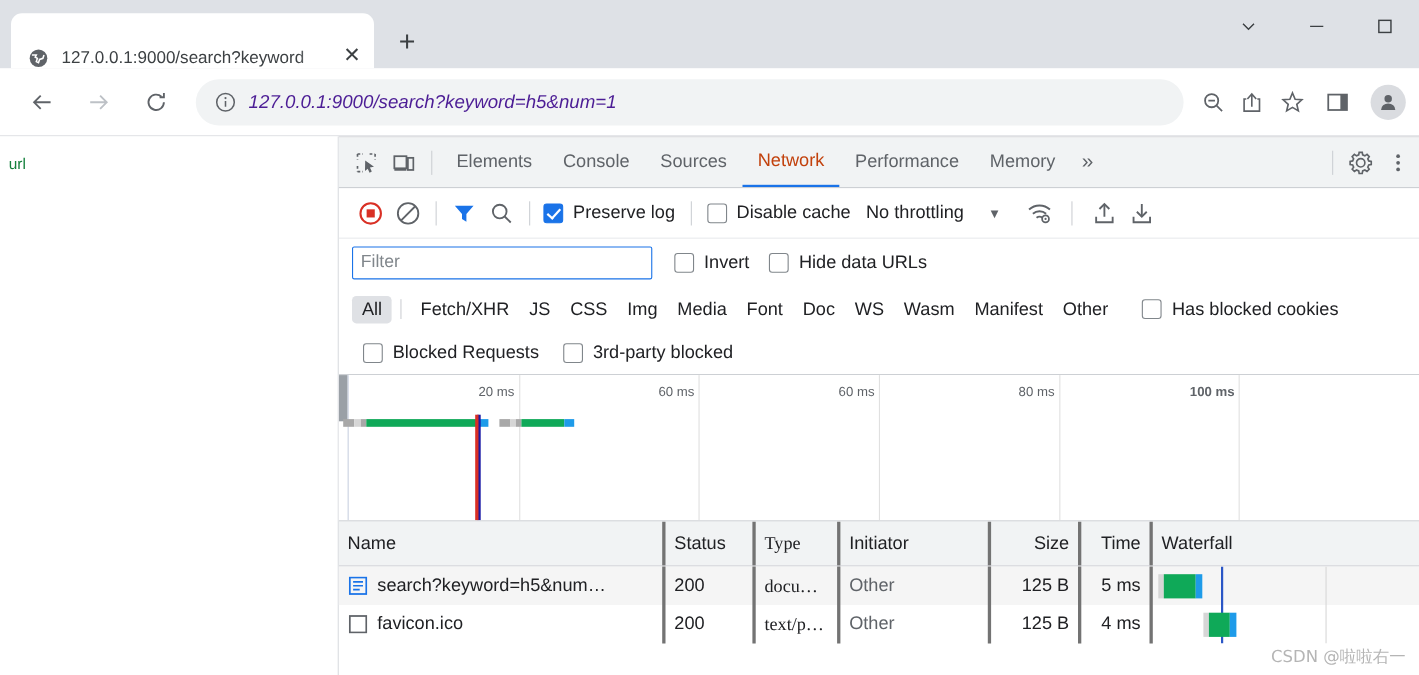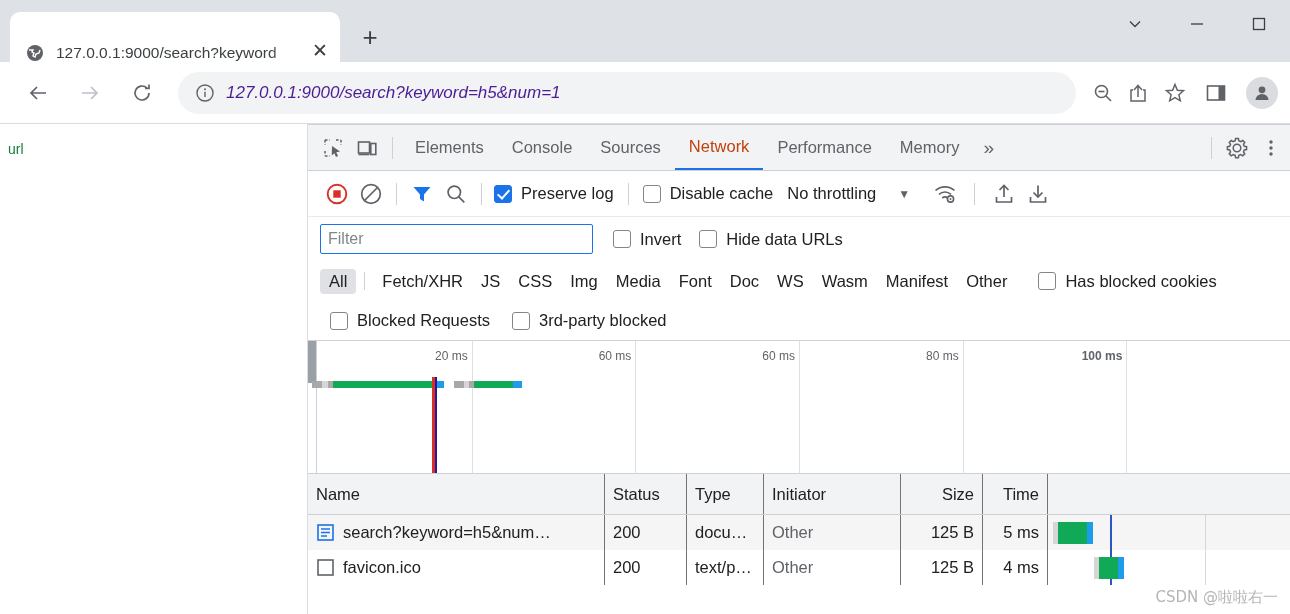--- a/index.html
+++ b/index.html
@@ -192,26 +192,26 @@
   .rt-head {
     display: flex; height: 41px; background: #f1f3f4;
     border-bottom: 1px solid #cdd0d4; align-items: center;
   }
   .rt-head .cell { font-size: 16.5px; color: #202124; }
   .rt-row { display: flex; height: 35px; align-items: center; position: relative; }
   .rt-row.odd { background: #f5f5f5; }
   .cell {
     padding: 4px 8px; overflow: hidden; white-space: nowrap;
     font-size: 16.5px; color: #202124;
-    border-right: 1px solid #737373; height: 100%;
+    border-right: 3px solid #737373; height: 100%;
     display: flex; align-items: center;
   }
   .c-name   { width: 297px; flex: 0 0 297px; }
   .c-status { width: 82px;  flex: 0 0 82px; }
-  .c-type   { width: 77px;  flex: 0 0 77px; }
+  .c-type   { width: 77px;  flex: 0 0 77px; font-family: Liberation Serif, serif; }
   .c-init   { width: 137px; flex: 0 0 137px; color: #5f6368; }
   .c-size   { width: 82px;  flex: 0 0 82px; justify-content: flex-end; }
   .c-time   { width: 65px;  flex: 0 0 65px; justify-content: flex-end; }
   .c-wf     { flex: 1 1 auto; border-right: none; position: relative; padding: 0; }
   .name-icon { width: 18px; height: 18px; flex: 0 0 18px; margin-right: 9px; display: flex; align-items: center; justify-content: center; }
   .wf-divider { position: absolute; top: 0; bottom: 0; width: 1px; background: #d8d8d8; }
   .wf-mainline { position: absolute; top: 0; bottom: 0; width: 2px; background: #2a56c6; }
   .wf-bar { position: absolute; height: 22px; top: 7px; display: flex; align-items: stretch; }
   .watermark {
     position: absolute; right: 12px; bottom: 7px;
@@ -513,20 +513,23 @@
       </div>
 
       <div class="reqtable">
         <div class="rt-head">
           <div class="cell c-name">Name</div>
           <div class="cell c-status">Status</div>
           <div class="cell c-type">Type</div>
           <div class="cell c-init">Initiator</div>
           <div class="cell c-size">Size</div>
           <div class="cell c-time">Time</div>
+          <div class="cell c-wf" style="padding-left:8px">
+            <span>Waterfall</span>
+          </div>
         </div>
         <div id="rt-body">
             <div class="rt-row odd">
               <div class="cell c-name">
                 <span class="name-icon">
                   <svg width="17" height="17" viewBox="0 0 17 17">
                     <rect x="1" y="1" width="15" height="15" fill="none" stroke="#1a73e8" stroke-width="1.6"></rect>
                     <line x1="4" y1="5" x2="13" y2="5" stroke="#1a73e8" stroke-width="1.5"></line>
                     <line x1="4" y1="8.5" x2="13" y2="8.5" stroke="#1a73e8" stroke-width="1.5"></line>
                     <line x1="4" y1="12" x2="10" y2="12" stroke="#1a73e8" stroke-width="1.5"></line>

